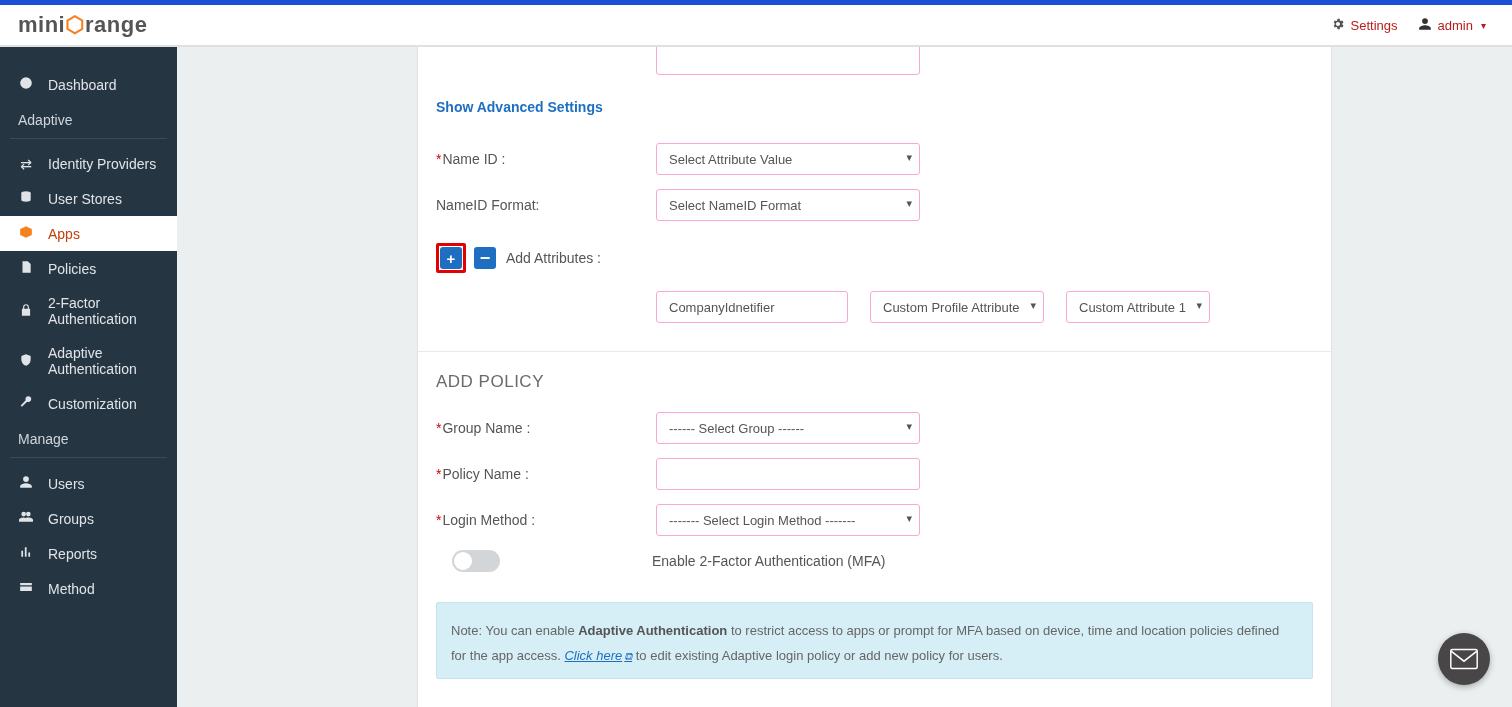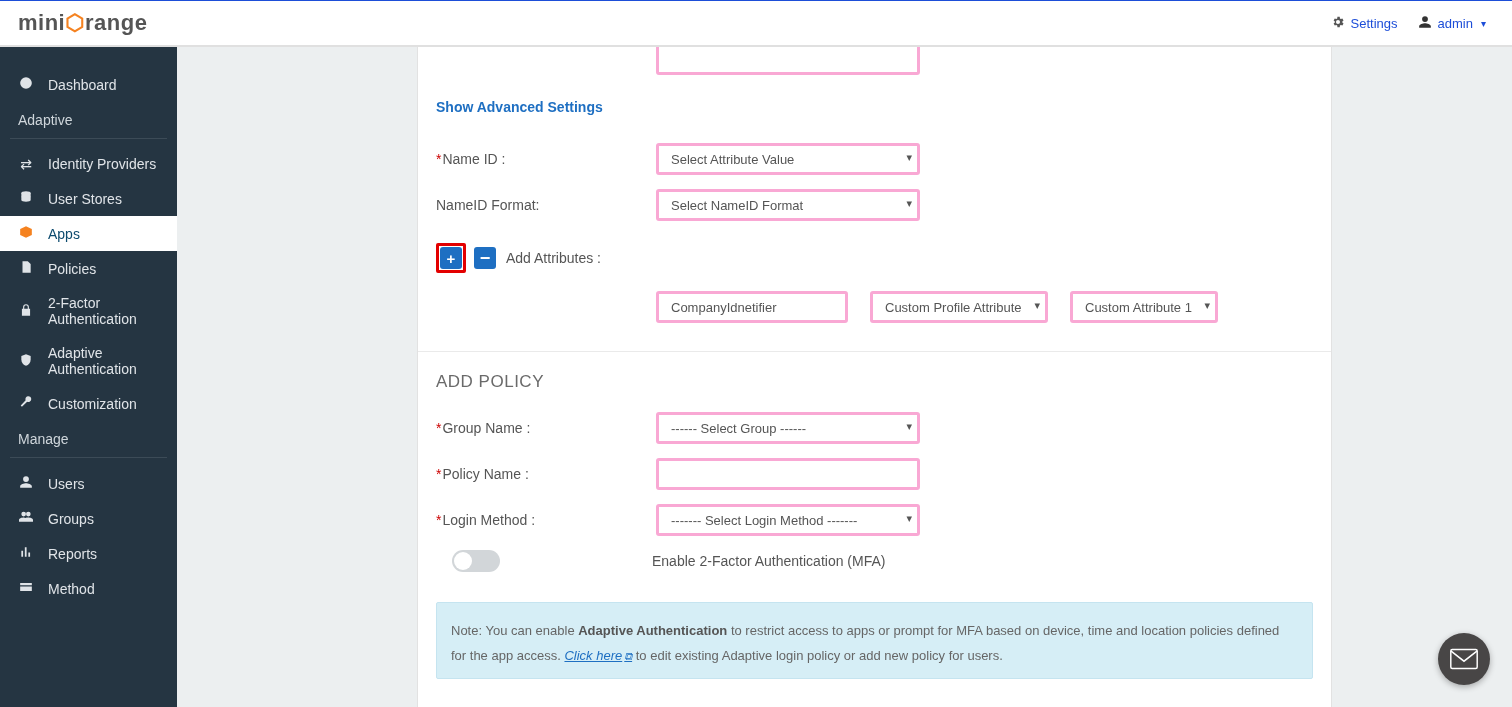--- a/index.html
+++ b/index.html
@@ -1,43 +1,43 @@
 <!DOCTYPE html>
 <html><head>
 <meta charset="utf-8">
 <style>
 * { box-sizing: border-box; margin: 0; padding: 0; }
 body { font-family: Arial, Helvetica, sans-serif; font-size: 14px; color: #333; background: #eceff0; }
 .page { width: 1512px; height: 707px; position: relative; overflow: hidden; }
 
 
-.topbar { position: absolute; top: 0; left: 0; right: 0; height: 47px; background: #fff; border-top: 1px solid #1d4ed8; border-bottom: 2px solid #e0e0e0; display: flex; align-items: center; padding: 0 18px; z-index: 10; }
+.topbar { position: absolute; top: 0; left: 0; right: 0; height: 47px; background: #fff; border-top: 5px solid #1d4ed8; border-bottom: 2px solid #e0e0e0; display: flex; align-items: center; padding: 0 18px; z-index: 10; }
 .logo { font-size: 22px; font-weight: 700; color: #555; letter-spacing: 0.5px; display: flex; align-items: center; }
 .logo .o { color: #f58220; position: relative; display: inline-block; }
 .topbar-right { margin-left: auto; display: flex; align-items: center; gap: 4px; }
-.top-link { display: flex; align-items: center; gap: 6px; color: #1d4ed8; font-size: 13px; padding: 6px 8px; cursor: pointer; }
+.top-link { display: flex; align-items: center; gap: 6px; color: #b91c1c; font-size: 13px; padding: 6px 8px; cursor: pointer; }
 .top-link .caret { font-size: 10px; margin-left: 2px; }
 
 
 .sidebar { position: absolute; top: 47px; left: 0; bottom: 0; width: 177px; background: #253542; color: #e0e4e8; display: flex; flex-direction: column; padding-top: 20px; }
 .nav-item { display: flex; align-items: center; gap: 14px; padding: 9px 18px; font-size: 14px; color: #e0e4e8; cursor: pointer; }
-.nav-item.active { background: #fff; color: #0c4a6e; }
+.nav-item.active { background: #fff; color: #c2410c; }
 .nav-section { padding: 10px 18px 2px 18px; font-size: 14px; color: #cfd6db; }
 .nav-div { height: 1px; background: #3c4b57; margin: 8px 10px; }
 .nav-icon { width: 16px; text-align: center; flex-shrink: 0; }
 
 
 .content { position: absolute; top: 47px; left: 217px; right: 0; bottom: 0; background: #eceff0; overflow: hidden; }
 .panel { position: absolute; top: -8px; left: 200px; right: 180px; background: #fff; border: 1px solid #e2e2e2; border-top: none; padding: 30px 18px 0 18px; height: 720px; }
 
 .form-row { display: flex; align-items: center; margin-bottom: 14px; }
 .form-label { width: 220px; color: #555; font-size: 14px; }
 .req { color: #c00; margin-right: 1px; }
 .form-control { width: 264px; }
-input.inp, select.sel { width: 100%; height: 32px; border: 3px solid #f9a8d4; border-radius: 3px; padding: 0 12px; font-size: 13px; color: #555; background: #fff; }
+input.inp, select.sel { width: 100%; height: 32px; border: 1px solid #f9a8d4; border-radius: 3px; padding: 0 12px; font-size: 13px; color: #555; background: #fff; }
 select.sel { appearance: none; -webkit-appearance: none; background-image: none; padding-right: 22px; position: relative; }
 .select-wrap { position: relative; }
 .select-wrap::after { content: "▾"; position: absolute; right: 8px; top: 8px; font-size: 11px; color: #555; pointer-events: none; }
 
 .adv-link { color: #1e6fc2; font-weight: 600; font-size: 14px; cursor: pointer; margin: 10px 0 28px 0; display: inline-block; }
 
 .pmrow { display: flex; align-items: center; gap: 8px; margin: 22px 0 18px 0; }
 .plus-btn { width: 22px; height: 22px; background: #1e6fc2; border-radius: 3px; color: #fff; font-weight: bold; display: flex; align-items: center; justify-content: center; font-size: 15px; cursor: pointer; }
 .plus-highlight { border: 3px solid #e30000; padding: 1px; border-radius: 2px; display: inline-flex; }
 .minus-btn { width: 22px; height: 22px; background: #1e6fc2; border-radius: 3px; color: #fff; font-weight: bold; display: flex; align-items: center; justify-content: center; font-size: 18px; cursor: pointer; }

